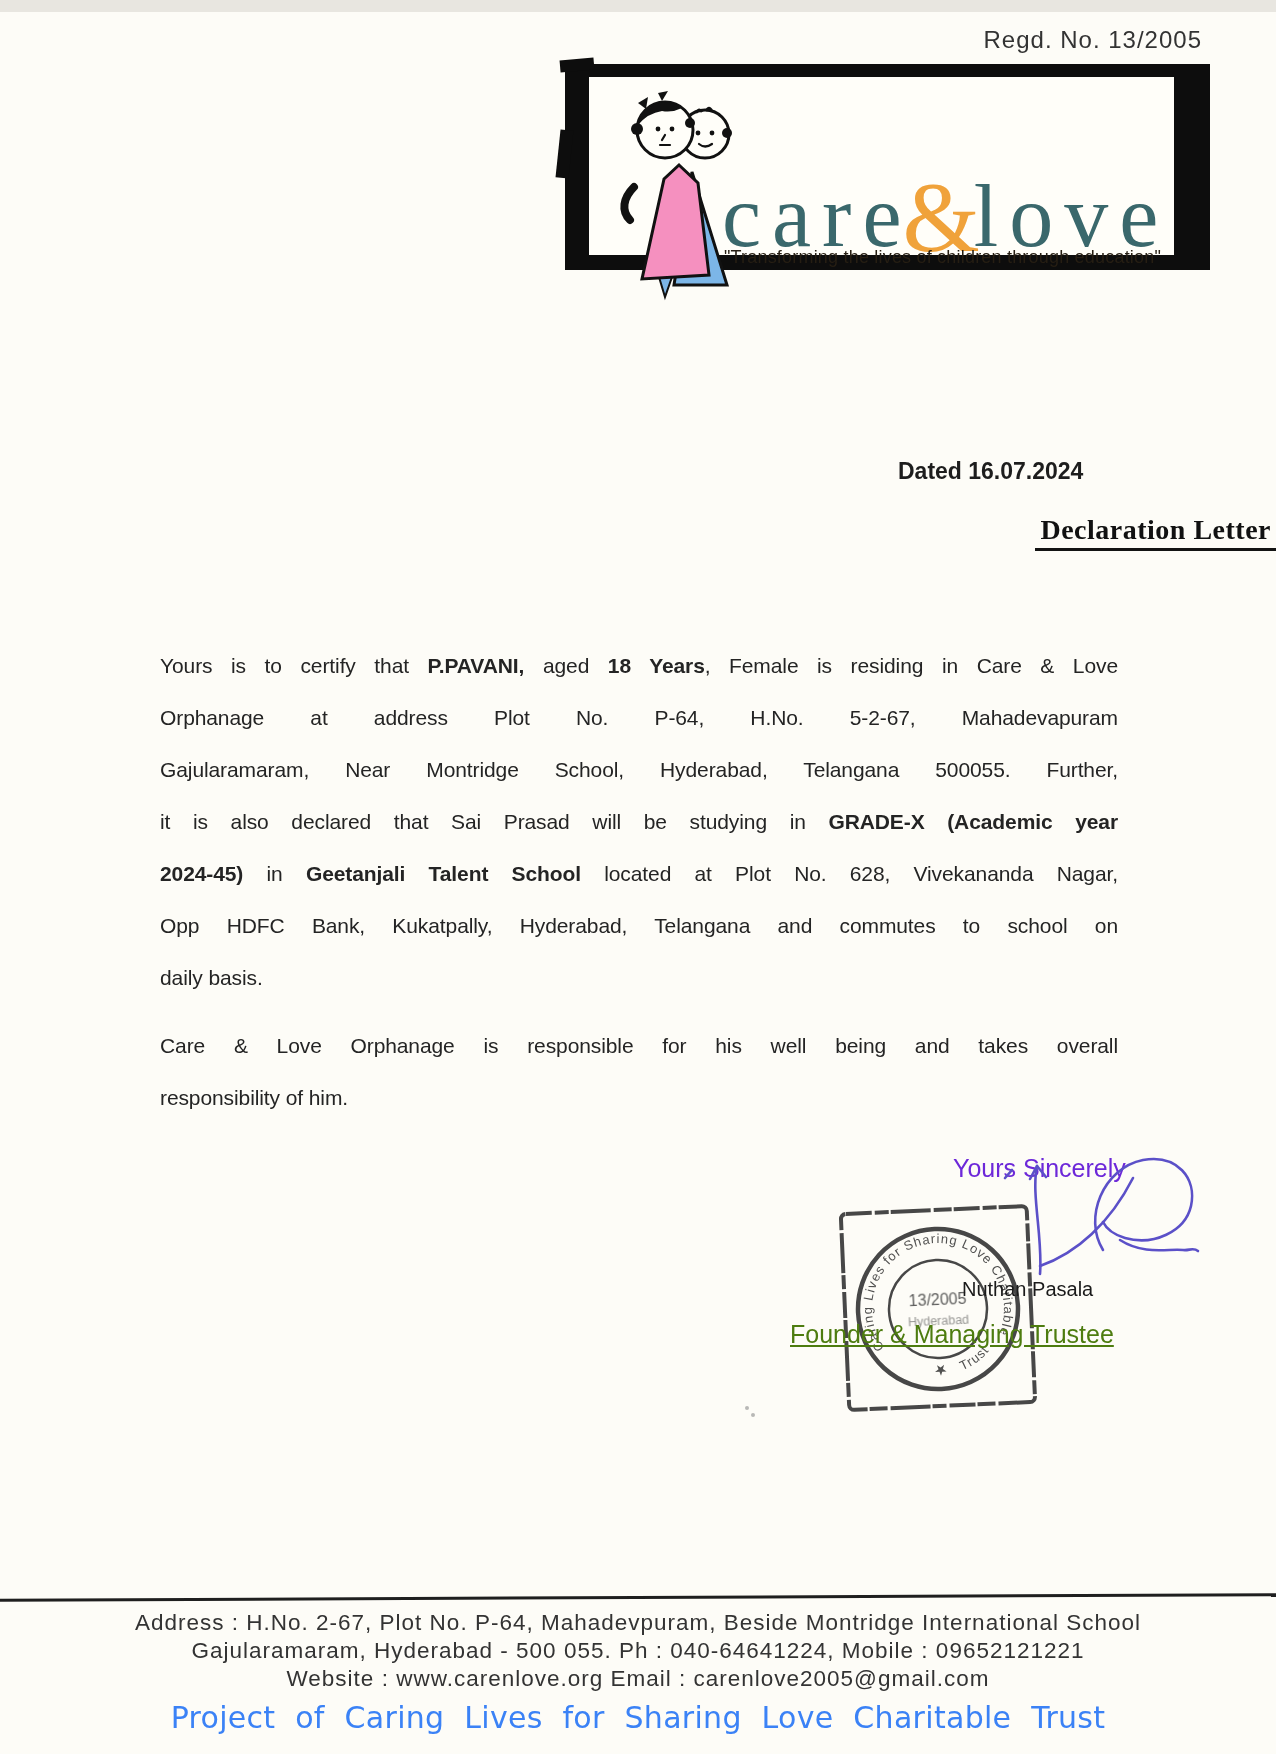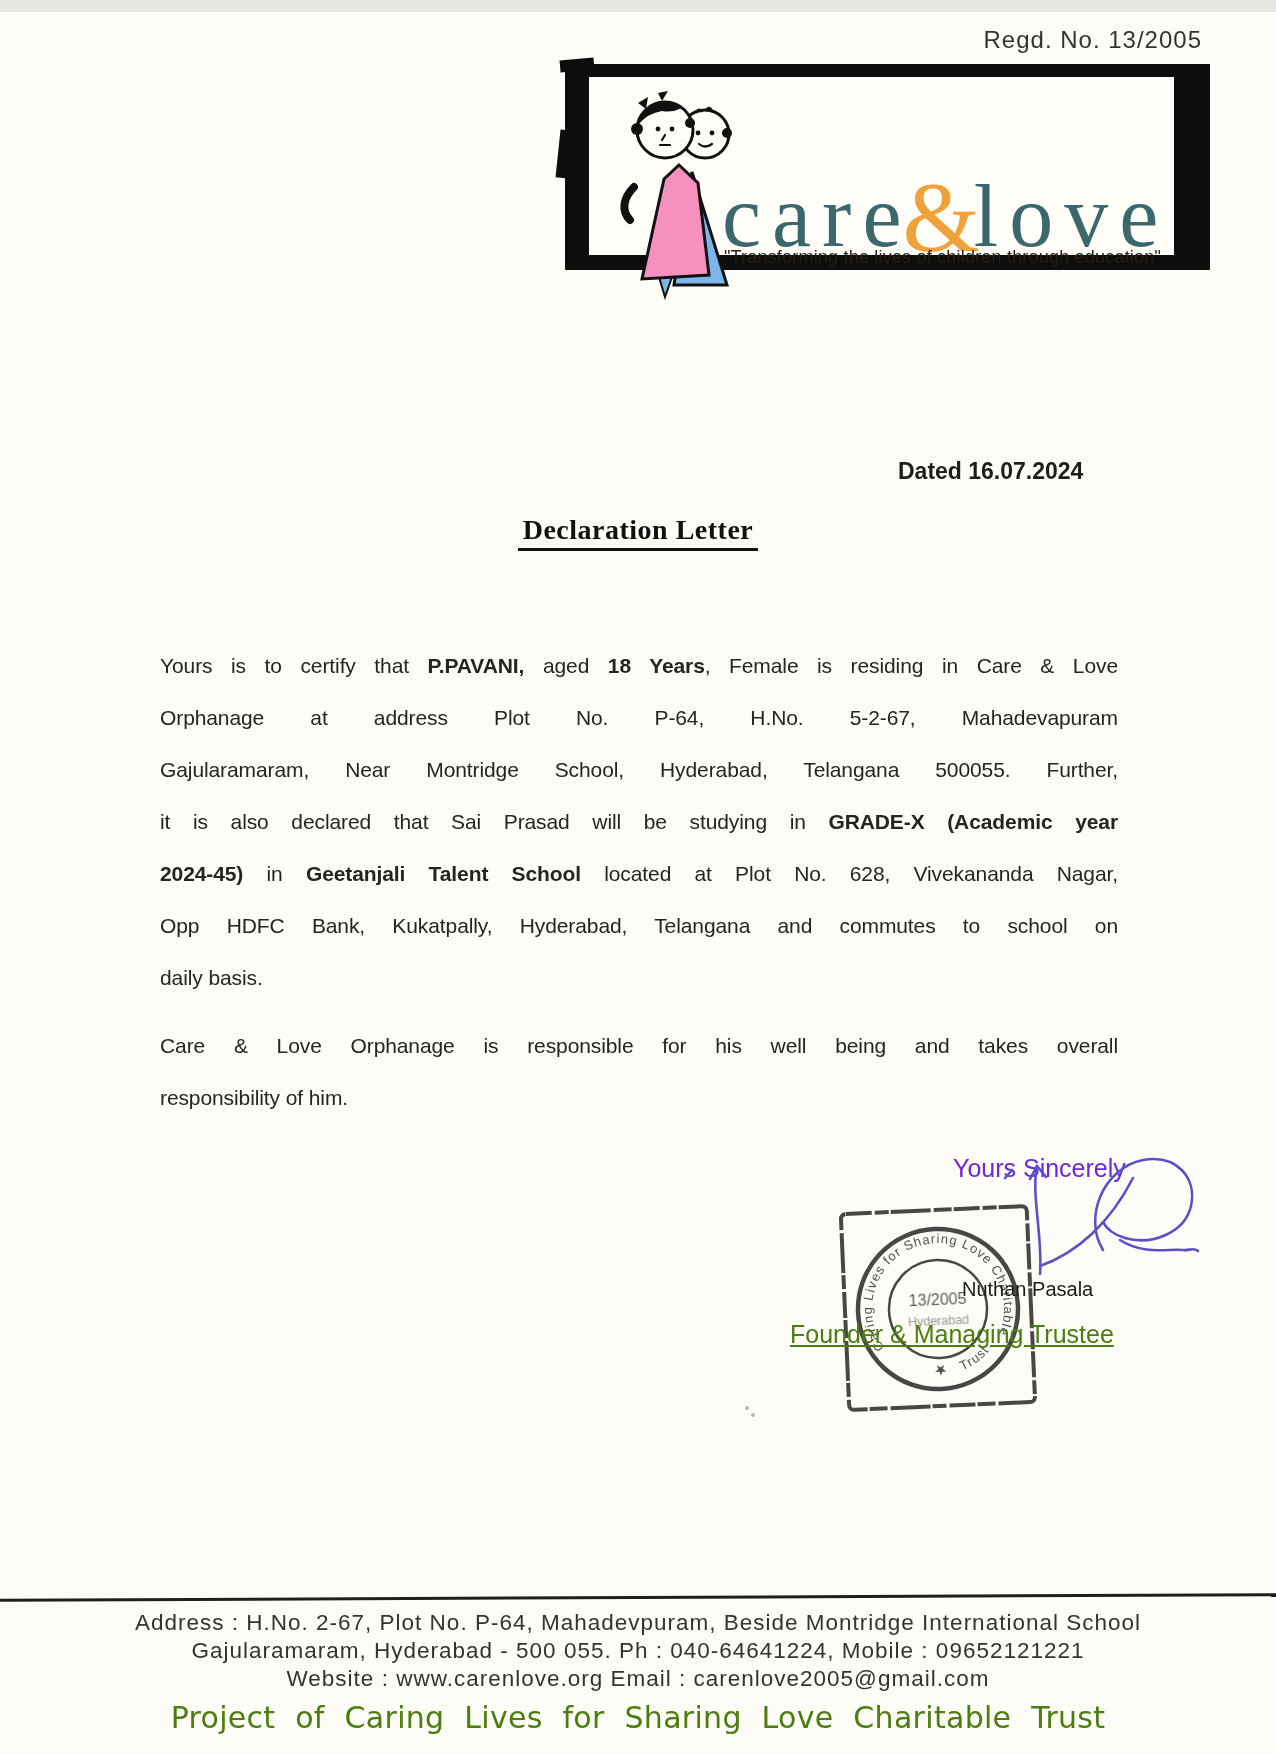--- a/index.html
+++ b/index.html
@@ -16,21 +16,21 @@
   .banner-inner{position:absolute;left:24px;top:13px;right:36px;bottom:15px;background:#fffef9;}
   .logo-art{position:absolute;left:25px;top:10px;width:130px;height:215px;overflow:visible;}
   .logo-text{position:absolute;left:133px;top:86px;line-height:1;font-family:"Liberation Serif",serif;
              font-size:88px;letter-spacing:11px;white-space:nowrap;}
   .lg-amp{font-size:1.13em;letter-spacing:0;position:relative;top:4px;margin:0 -6px 0 -10px;}
   .tagline{position:absolute;left:128px;right:6px;top:170px;text-align:center;font-size:18px;
            color:#261e13;letter-spacing:0.2px;white-space:nowrap;}
 
   
   .dated{position:absolute;left:898px;top:446px;font-size:23px;font-weight:700;color:#1d1d1d;}
-  .title-wrap{position:absolute;left:0;right:0;top:502px;text-align:center;}
+  .title-wrap{position:absolute;left:0;right:0;top:502px;text-align:right;}
   .doc-title{display:inline-block;font-family:"Liberation Serif",serif;font-weight:700;font-size:28px;
              color:#111;border-bottom:3px solid #131313;padding:0 5px 2px 5px;letter-spacing:0.5px;}
 
   
   .para{position:absolute;left:160px;width:958px;color:#242424;}
   .para1{top:628px;}
   .para2{top:1008px;}
   .tline{font-size:21px;line-height:52px;height:52px;text-align:justify;text-align-last:justify;
          letter-spacing:-0.1px;white-space:normal;}
   .tline.noj{text-align-last:left;}
@@ -44,21 +44,21 @@
   .sig-svg{position:absolute;left:985px;top:1126px;width:215px;height:155px;overflow:visible;}
   .blurry{filter:blur(0.4px);}
 
   
   .speck{position:absolute;width:4px;height:4px;border-radius:50%;background:#8a8a8a;opacity:0.6;}
 
   
   .footer-line{position:absolute;left:0;top:1584px;width:1276px;height:3px;background:#1f1f1f;transform:rotate(-0.25deg);}
   .footer-text{position:absolute;left:0;right:0;top:1597px;text-align:center;color:#333;
                font-size:22.5px;line-height:28px;letter-spacing:1px;}
-  .project{position:absolute;left:0;right:0;top:1688px;text-align:center;font-size:30px;color:#4d7c0f;
+  .project{position:absolute;left:0;right:0;top:1688px;text-align:center;font-size:30px;color:#3b82f6;
            font-family:"DejaVu Sans",sans-serif;word-spacing:10px;letter-spacing:0.3px;}
   .bottom-bar{position:absolute;left:80px;top:1745px;width:400px;height:8px;border-radius:3px;opacity:0.8;
               background:repeating-linear-gradient(90deg,#222 0 62px,transparent 62px 74px);}
 </style>
 </head>
 <body>
 
 <div class="page">
 
   <div class="regd">Regd. No. 13/2005</div>

